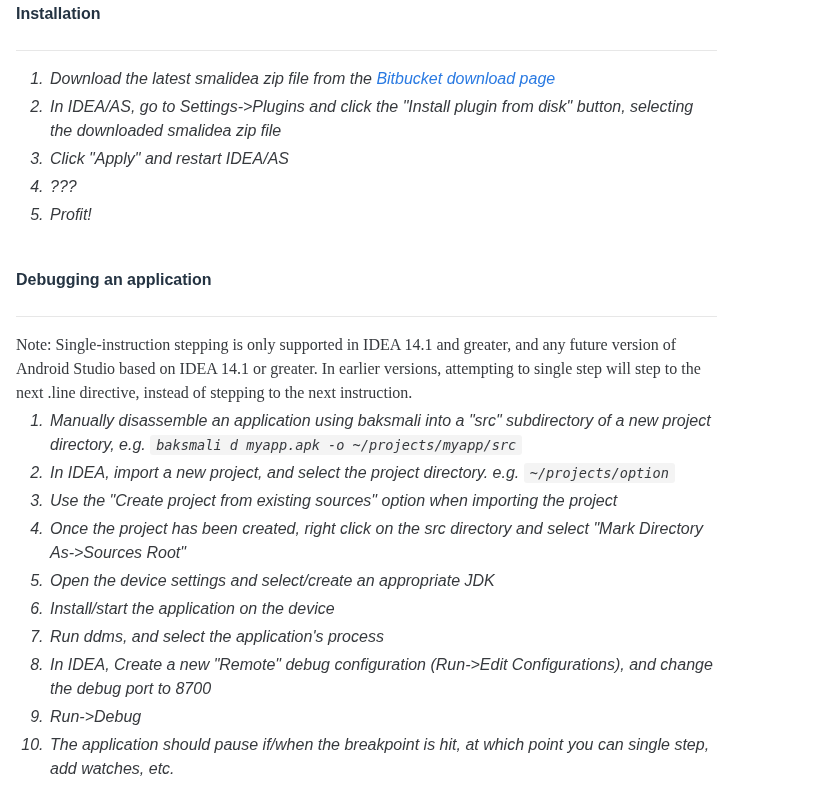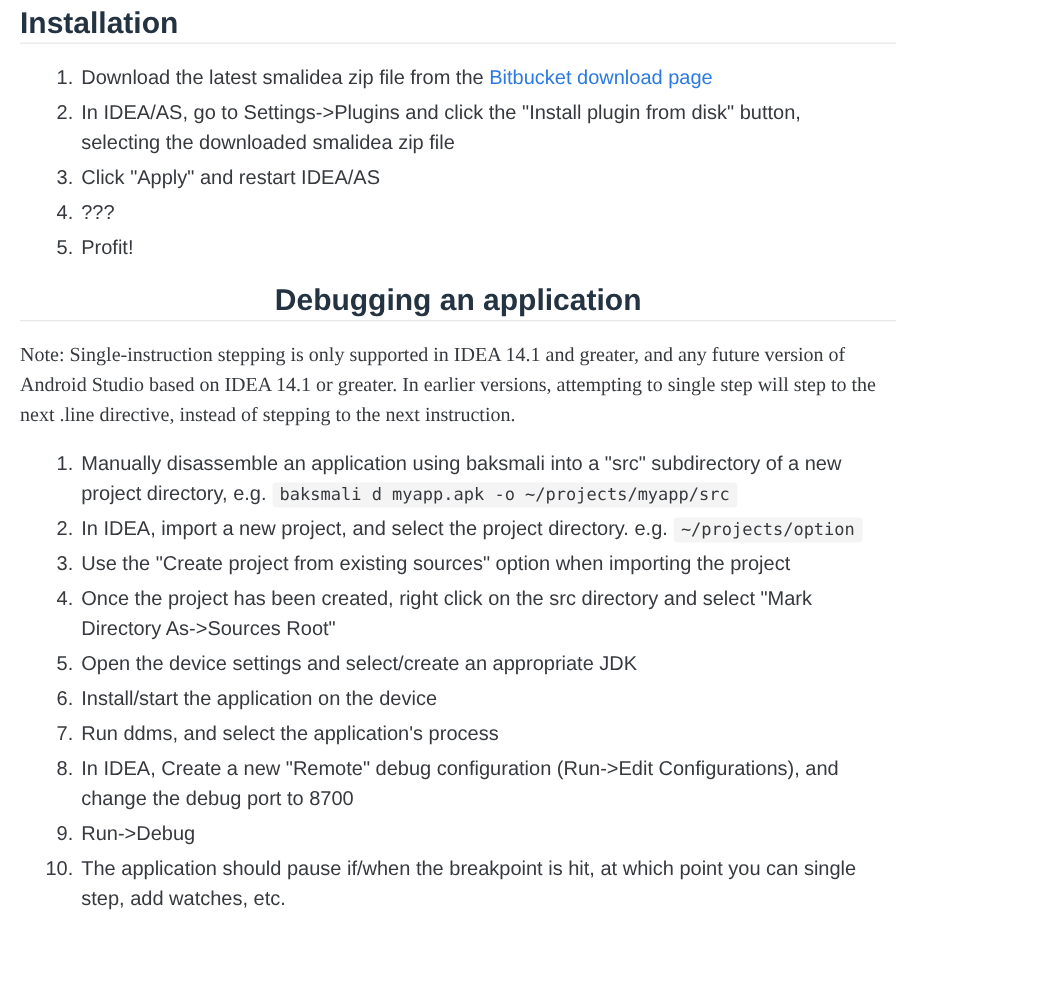--- a/index.html
+++ b/index.html
@@ -21,39 +21,39 @@
     color:var(--body-color);
     width:837px;
     min-height:785px;
   }
   .content{
     width:717px;
     padding:4px 0 30px 16px;
   }
   h2{
     font-family:"Liberation Sans", sans-serif;
-    font-size:24px;
+    font-size:16px;
     font-weight:700;
     color:var(--heading-color);
     line-height:1.25;
     margin:0 0 16px 0;
-    padding-bottom:0;
+    padding-bottom:26px;
     border-bottom:1px solid var(--rule-color);
   }
   section + section h2{
-    margin-top:14px;
-    text-align:center;
+    margin-top:43px;
   }
   p.note{
     margin:0 0 4px 0;
     font-family:Liberation Serif, serif;
   }
   ol{
-    margin:15px;
+    margin:0;
     padding-left:32px;
+    font-style:italic;
   }
   ol li{
     margin-top:4px;
     padding-left:2px;
   }
   ol li:first-child{
     margin-top:0;
   }
   a{
     color:var(--link-color);

